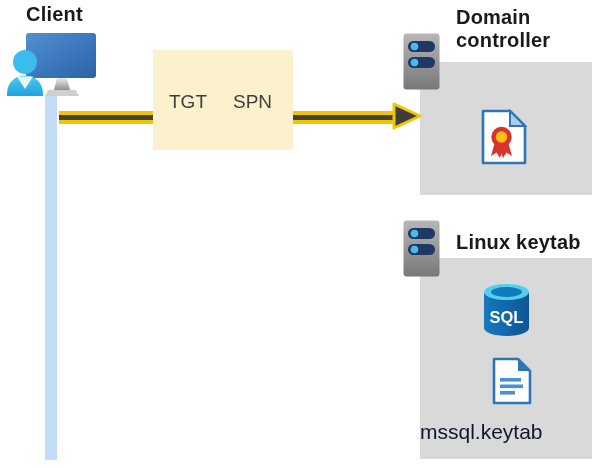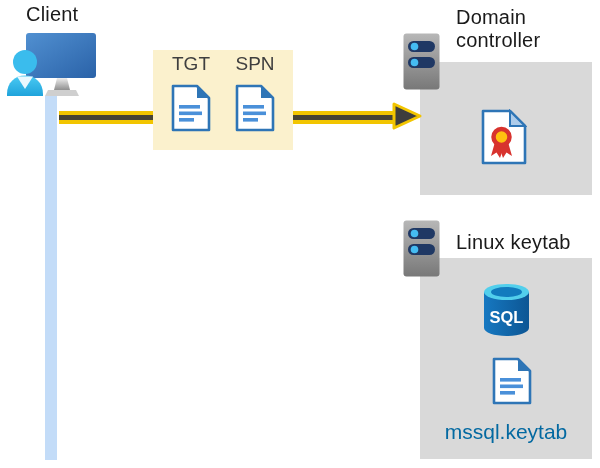--- a/index.html
+++ b/index.html
@@ -1,54 +1,54 @@
 <!DOCTYPE html>
 <html><head>
 <meta charset="utf-8">
 <style>
   * { margin:0; padding:0; box-sizing:border-box; }
   html,body { background:#fff; }
   body { font-family:"Liberation Sans", sans-serif; }
   .canvas { position:relative; width:600px; height:468px; background:#fff; overflow:hidden; }
   .abs { position:absolute; }
-  .heading { font-weight:normal; font-size:20px; color:#1a1a1a; line-height:1.15; letter-spacing:0.2px; }
+  .heading { font-weight:bold; font-size:20px; color:#1a1a1a; line-height:1.15; letter-spacing:0.2px; }
   .sublabel { font-size:19px; color:#3f3f3f; }
 
   .connector-line { left:45px; top:96px; width:12px; height:364px; background:#c3dcf8; }
 
   .arrow-line {
     left:59px; top:111px; width:338px; height:13px; z-index:1;
     background:linear-gradient(to bottom, #f2c500 0px, #f2c500 4px, #474334 4px, #474334 9px, #f2c500 9px, #f2c500 13px);
   }
   .arrow-head { left:392px; top:102px; z-index:2; }
 
   .ticket-box {
     left:153px; top:50px; width:140px; height:100px; z-index:2;
     background:#fbf1cd;
     display:flex; justify-content:center; gap:20px; padding-top:3px;
   }
-  .ticket-col { display:flex; flex-direction:column; align-items:center; gap:9px; width:44px; }
+  .ticket-col { display:flex; flex-direction:row; align-items:center; gap:9px; width:44px; }
 
   .panel { width:172px; background:#d9d9d9; }
   .dc-panel { left:420px; top:62px; height:133px; }
   .linux-panel { left:420px; top:258px; height:201px; }
 
   .dc-server { left:403px; top:33px; z-index:2; }
   .linux-server { left:403px; top:220px; z-index:2; }
 
   .dc-label { left:456px; top:6px; width:150px; }
   .linux-label { left:456px; top:231px; width:144px; }
   .client-label { left:26px; top:3px; }
 
   .client-icon { left:4px; top:31px; }
   .cert-icon { left:481px; top:109px; }
   .sql-icon { left:484px; top:284px; }
   .keytab-doc { left:492px; top:356px; }
 
-  .keytab-label { left:420px; top:420px; width:172px; text-align:center; font-size:21px; color:#0369a1; }
+  .keytab-label { left:420px; top:420px; width:172px; font-size:21px; color:#0f172a; }
 </style>
 </head>
 <body>
 
 <div class="canvas">
 
   <div class="abs heading client-label">Client</div>
 
   <svg class="abs client-icon" width="100" height="70" viewBox="0 0 100 70">
     <defs>

